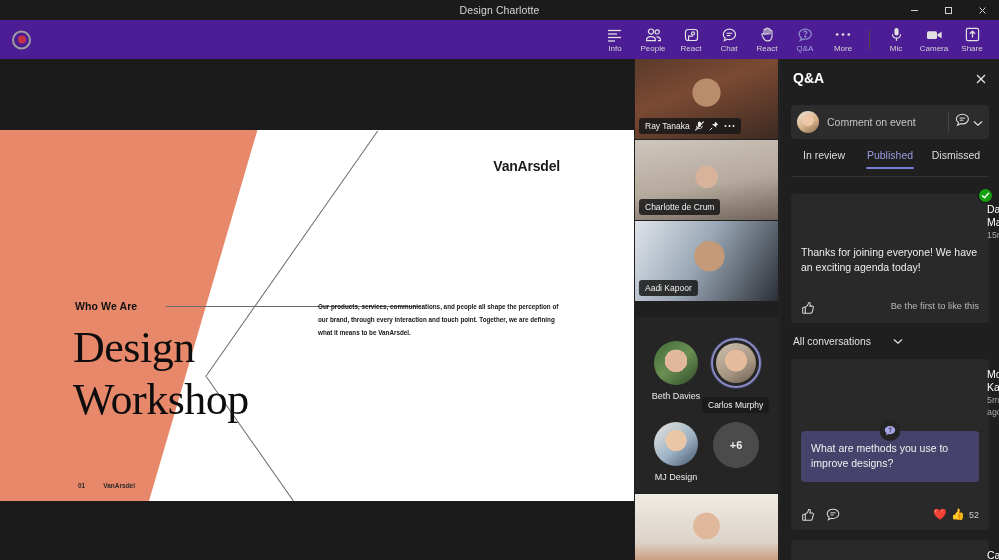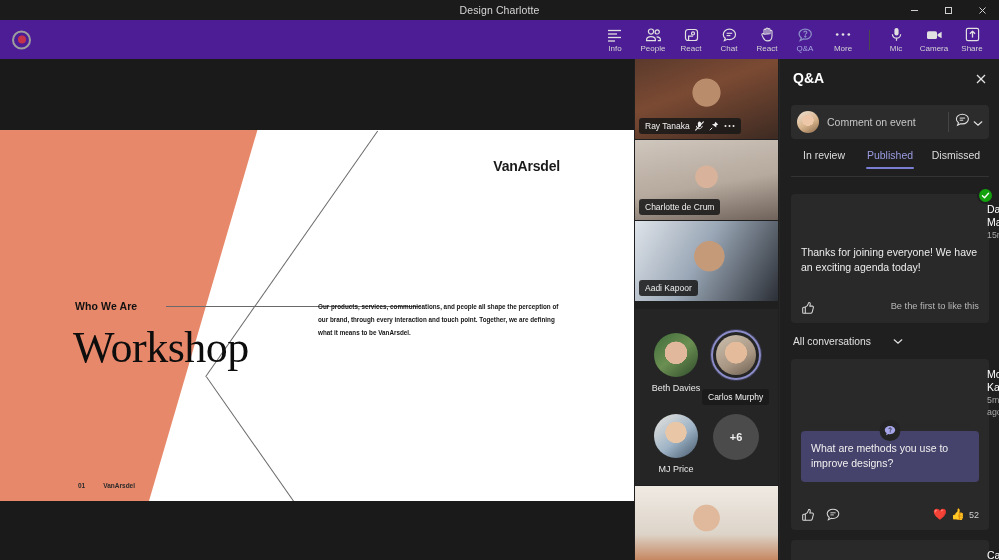--- a/index.html
+++ b/index.html
@@ -116,21 +116,21 @@
     position:absolute; left:4px; bottom:5px;
     background:rgba(24,24,24,.86); color:#f0f0f0;
     font-size:8.5px; padding:3px 6px; border-radius:3px;
     display:flex; align-items:center; gap:5px; max-width:134px;
   }
   .nameplate .np-name{ white-space:nowrap; overflow:hidden; text-overflow:ellipsis; }
   .np-ic{ display:flex; align-items:center; }
   .np-ic svg{ display:block; }
 
   .grid-tile{
-    position:relative; width:143px; height:176px; margin:8px 1px 1px 1px;
+    position:relative; width:143px; height:176px; margin:16px 1px 1px 1px;
     background:#252525; overflow:hidden;
   }
   .ava{
     position:absolute; border-radius:50%; overflow:hidden;
     background:#4a4a52;
   }
   .ava-lbl{
     position:absolute; font-size:9px; color:#eaeaea; text-align:center; width:88px;
   }
   .speaking-ring{
@@ -411,20 +411,21 @@
   <div class="stage">
     <div class="slide">
       <div class="slide-coral"></div>
       <div class="hr-rule"></div>
       <div class="diag1"></div>
       <div class="diag2"></div>
 
       <div class="brand-top">VanArsdel</div>
       <div class="kicker">Who We Are</div>
       <div class="headline">
+        <div>Design</div>
         <div>Workshop</div>
       </div>
       <div class="body-copy">Our products, services, communications, and people all shape the perception of our brand, through every interaction and touch point. Together, we are defining what it means to be VanArsdel.</div>
       <div class="slide-foot">
         <span>01</span>
         <span>VanArsdel</span>
       </div>
     </div>
   </div>
 
@@ -473,21 +474,21 @@
 
     <div class="grid-tile">
       <div class="ava ph ph-beth" style="left:19px; top:24px; width:44px; height:44px;"></div>
       <div class="ava-lbl" style="left:-3px; top:74px;">Beth Davies</div>
 
       <div class="speaking-ring" style="left:76px; top:21px; width:50px; height:50px;"></div>
       <div class="ava ph ph-marv" style="left:81px; top:26px; width:40px; height:40px;"></div>
       <div class="active-plate" style="left:67px; top:80px;">Carlos Murphy</div>
 
       <div class="ava ph ph-mj" style="left:19px; top:105px; width:44px; height:44px;"></div>
-      <div class="ava-lbl" style="left:-3px; top:155px;">MJ Price</div>
+      <div class="ava-lbl" style="left:-3px; top:155px;">MJ Design</div>
 
       <div class="overflow-bub" style="left:78px; top:105px;">+6</div>
     </div>
 
     <div class="vtile" style="height:80px;">
       <div class="bg ph ph-last"></div>
     </div>
   </div>
 
   <div class="qa">

